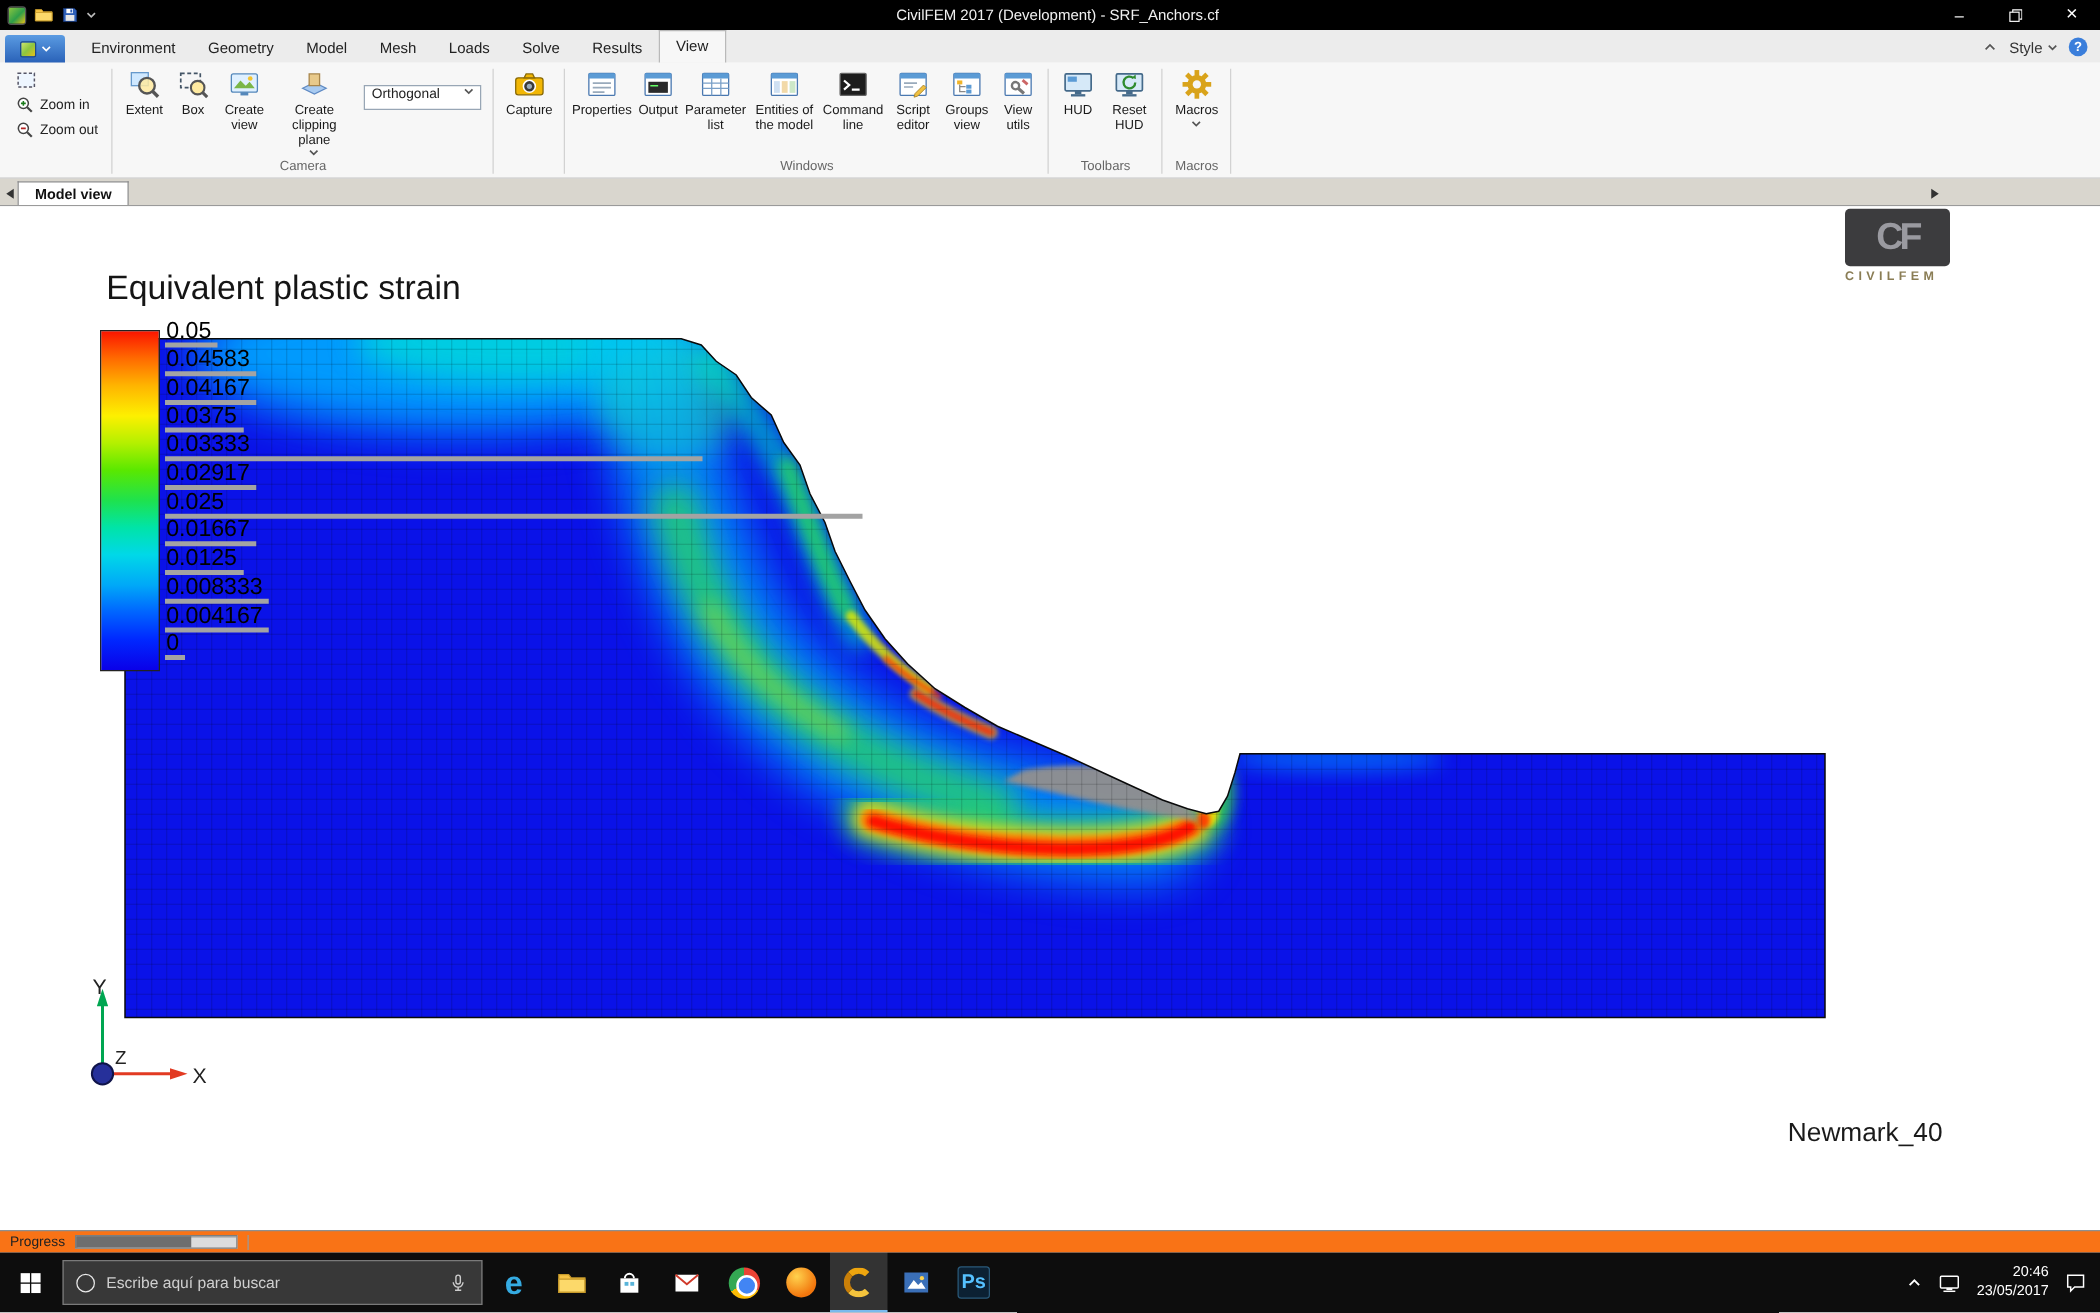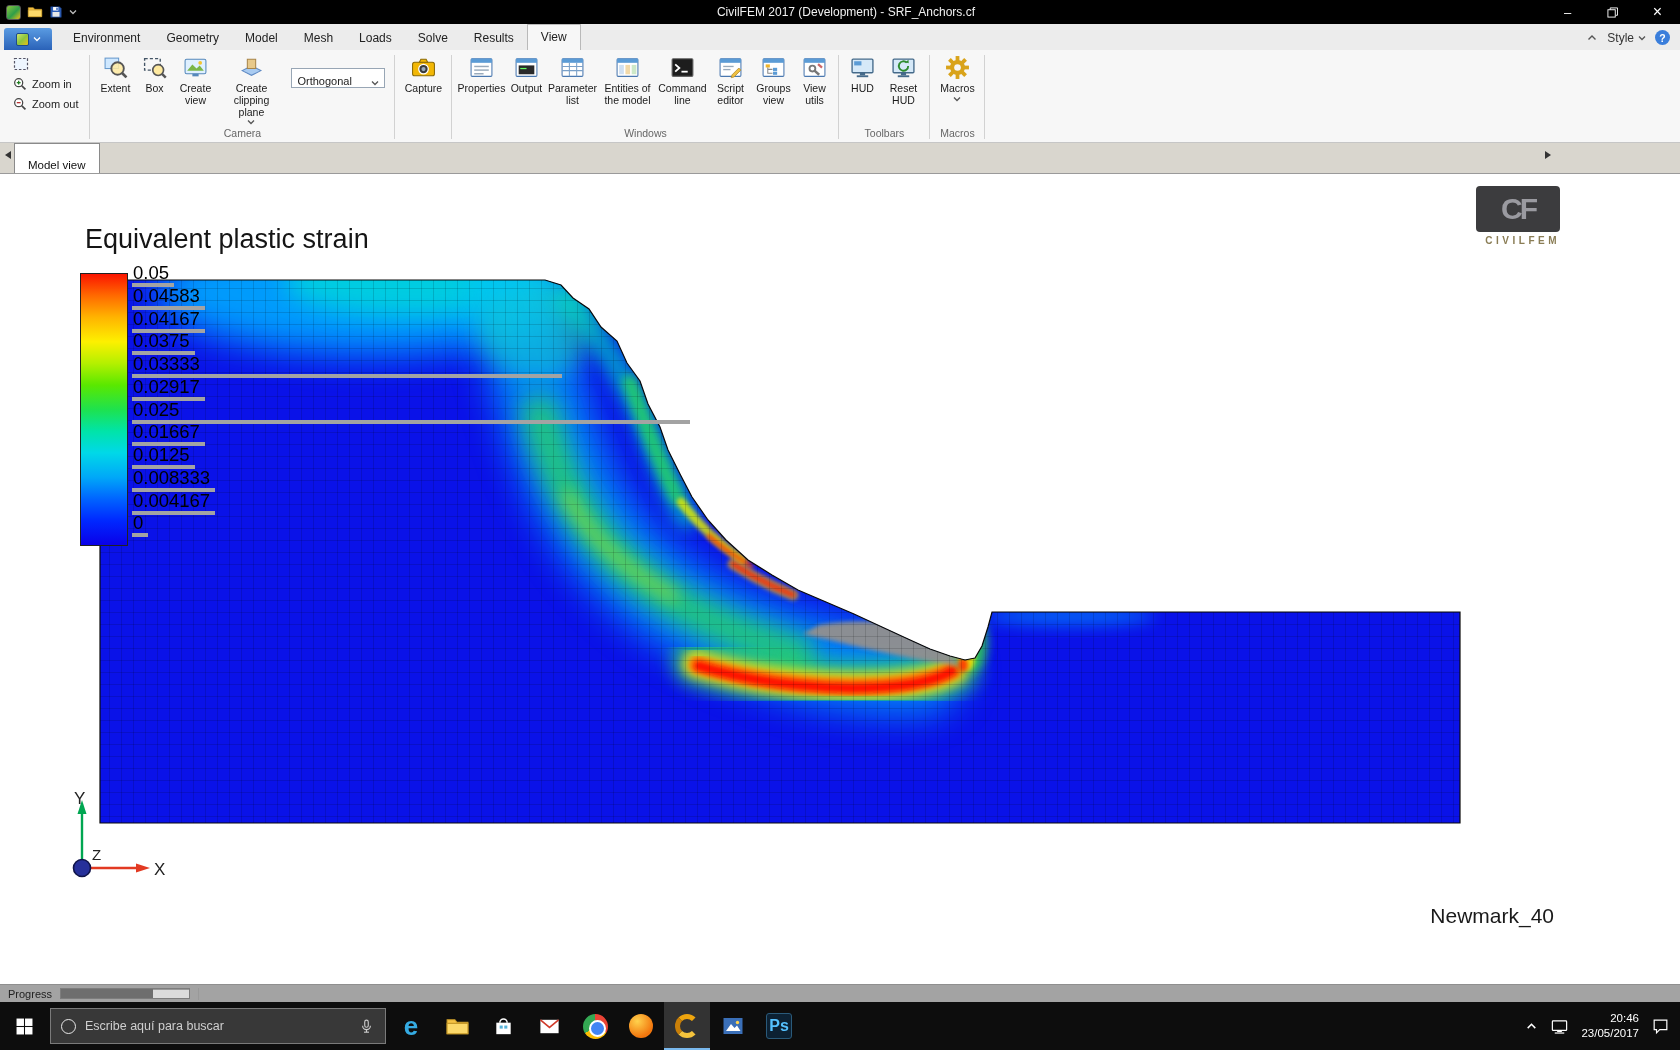--- a/index.html
+++ b/index.html
@@ -29,50 +29,50 @@
 
 .ribbon-body{flex:0 0 84px;background:#f7f7f7;border-bottom:1px solid #c6c6c6;display:flex;align-items:stretch;padding:2px 0 0 4px}
 .rgroup{display:flex;flex-direction:column;padding:0 2px}
 .rgc{flex:1;display:flex;align-items:flex-start}
 .rgl{height:16px;text-align:center;font-size:10.5px;color:#666;line-height:14px}
 .rsep{width:1px;background:#d2d2d2;margin:3px 2px}
 .smallcol{display:flex;flex-direction:column;gap:3px;padding:3px 4px 0}
 .smallbtn{display:flex;align-items:center;gap:5px;font-size:11px;color:#222;height:17px;padding:0 3px}
 .bigbtn{display:flex;flex-direction:column;align-items:center;padding:3px 2px 0;font-size:10.5px;line-height:1.12;text-align:center;color:#1a1a1a}
 .bigbtn svg.bi{width:25px;height:25px;margin-bottom:3px}
-.combo{width:94px;height:20px;background:#fff;border:1px solid #98a6b5;display:flex;align-items:flex-end;justify-content:space-between;font-size:11px;padding:0 5px;margin:16px 5px 0 7px;color:#222}
+.combo{width:94px;height:20px;background:#fff;border:1px solid #98a6b5;display:flex;align-items:flex-start;justify-content:space-between;font-size:11px;padding:0 5px;margin:16px 5px 0 7px;color:#222}
 .c-caret{width:8px;height:8px;color:#555}
 
 
 .doctabs{flex:0 0 22px;background:#d9d6ce;border-bottom:1px solid #9a9a9a;display:flex;align-items:flex-end;position:relative}
 .tri{width:0;height:0;position:absolute;top:8px}
 .tri-l{left:5px;border-top:4px solid transparent;border-bottom:4px solid transparent;border-right:6px solid #333}
 .tri-r{right:129px;border-top:4px solid transparent;border-bottom:4px solid transparent;border-left:6px solid #333}
-.doctab{background:#fff;border:1px solid #8a8a8a;border-bottom:none;padding:15px 13px 2px;font-size:11.5px;font-weight:400;margin-left:14px;color:#111}
+.doctab{background:#fff;border:1px solid #8a8a8a;border-bottom:none;padding:4px 13px 2px;font-size:11.5px;font-weight:700;margin-left:14px;color:#111}
 
 
 .viewport{flex:1 1 auto;position:relative;background:#fff;overflow:hidden}
 .vp-title{position:absolute;left:85px;top:50px;font-size:27px;color:#151515;z-index:5}
 .mesh-svg{position:absolute;left:85px;top:90px;z-index:1}
 .legend{position:absolute;left:80px;top:99px;width:640px;height:310px;z-index:6;pointer-events:none}
 .legend-bar{position:absolute;left:0;top:0;width:48px;height:273px;border:1px solid #222;
  background:linear-gradient(180deg,#fb1500 0%,#ff6a00 8%,#ffb400 16%,#fdf000 25%,#b4f000 33%,#5ae800 41%,#1ee24e 50%,#00e4a8 58%,#00d8e8 66%,#00a8f8 75%,#0064ff 83%,#0028ff 91%,#0a00e8 100%)}
 .legend-labels{position:absolute;left:52px;top:-9px}
 .lrow{height:22.75px;display:flex;align-items:flex-end}
 .lg{font-size:18.5px;line-height:21px;border-bottom:4px solid #a3a3a3;padding:0 5px 0 1px;white-space:nowrap;color:#000}
 .lg.len4{width:430px}.lg.len6{width:558px}.lg.len7{width:566px}
-.cf-logo{position:absolute;right:120px;top:12px;z-index:5;text-align:right}
+.cf-logo{position:absolute;right:120px;top:2px;z-index:5;text-align:left}
 .cf-box{width:84px;height:46px;background:#3c3c3e;border-radius:4px;display:flex;align-items:center;justify-content:center;font-weight:bold;font-size:30px;letter-spacing:-3px}
 .cf-c{color:#9a9aa0}
 .cf-name{margin-top:3px;font-size:10px;letter-spacing:3.5px;color:#8a7d55;font-weight:bold}
 .triad{position:absolute;left:44px;top:614px;z-index:5}
 .annotation{position:absolute;right:126px;top:730px;font-size:21px;color:#1a1a1a;z-index:5}
 
 
-.statusbar{flex:0 0 18px;background:#a3a3a3;border-top:1px solid #8f8f8f;display:flex;align-items:center;font-size:11px;color:#222;padding-left:8px;gap:8px}
+.statusbar{flex:0 0 18px;background:#f97316;border-top:1px solid #8f8f8f;display:flex;align-items:center;font-size:11px;color:#222;padding-left:8px;gap:8px}
 .pbar{width:130px;height:11px;border:1px solid #7d7d7d;background:#dcdcdc;box-shadow:inset 1px 1px 0 #9a9a9a}
 .pfill{height:100%;background:#6e6e6e}
 .sb-sep{width:1px;height:12px;background:#999}
 
 
 .taskbar{flex:0 0 48px;background:#0d0d0d;display:flex;align-items:stretch;color:#fff}
 .tb-start{width:48px;display:flex;align-items:center;justify-content:center}
 .tb-search{width:336px;margin:6px 2px;background:#383838;border:1px solid #7a7a7a;display:flex;align-items:center;gap:9px;padding:0 10px}
 .cortana-ring{width:15px;height:15px;border:1.6px solid #e8e8e8;border-radius:50%}
 .tb-search input{flex:1;background:transparent;border:none;outline:none;color:#ddd;font-size:12.5px;font-family:inherit}

